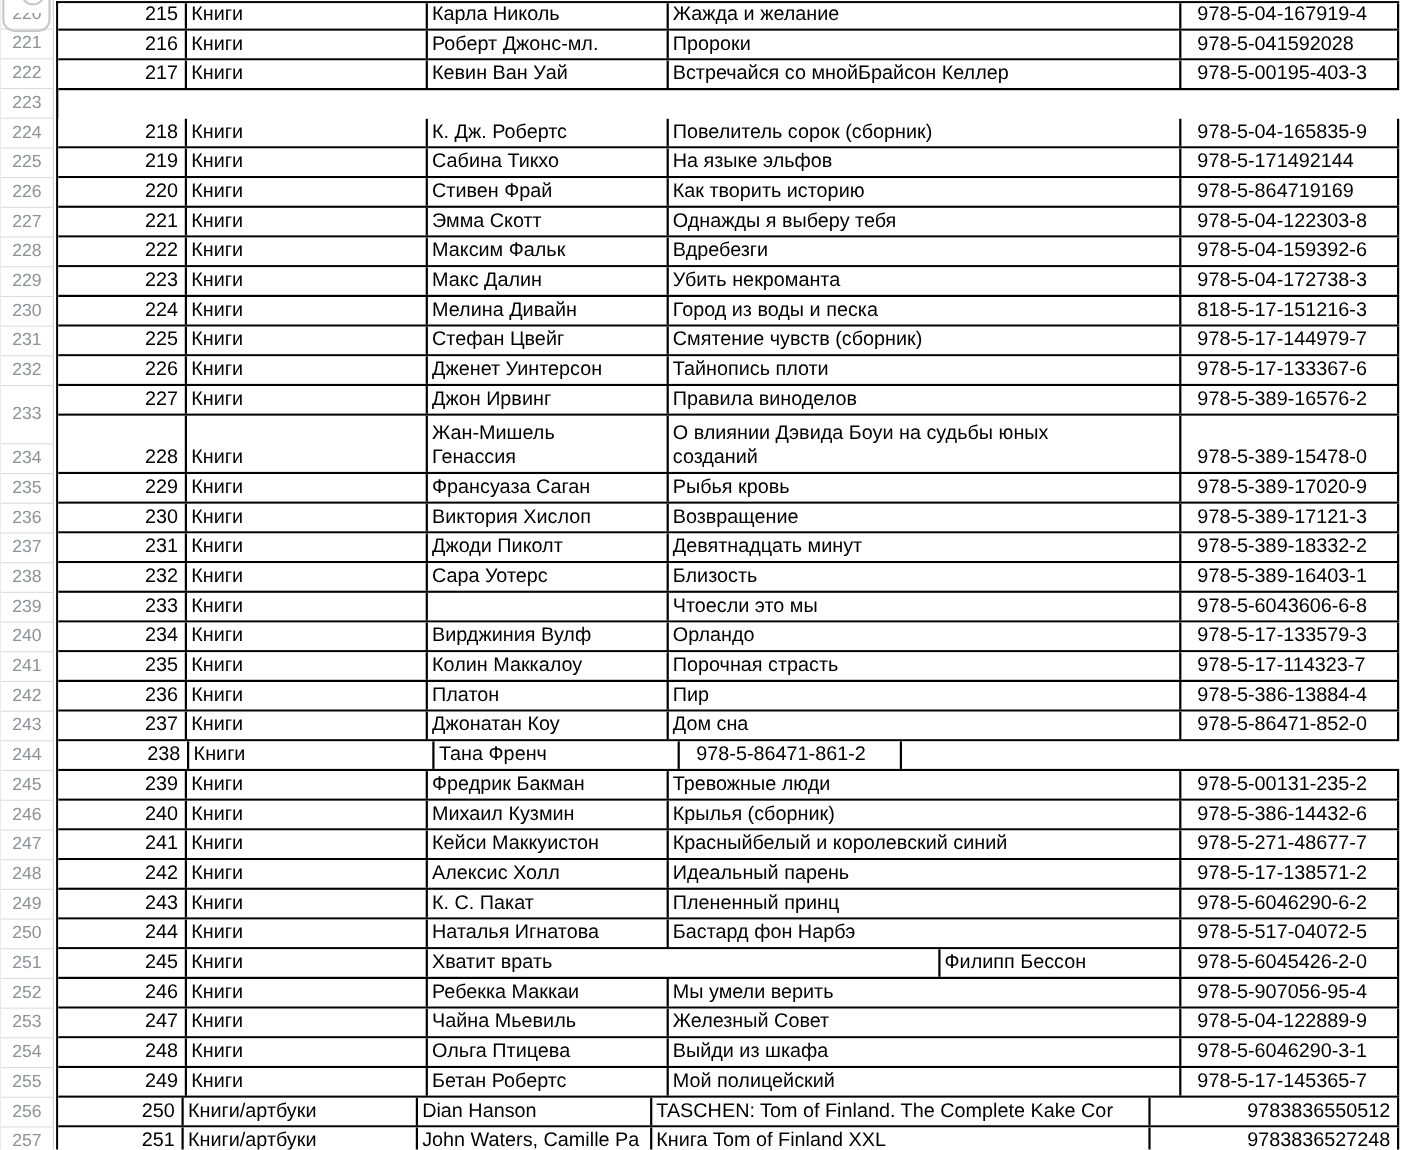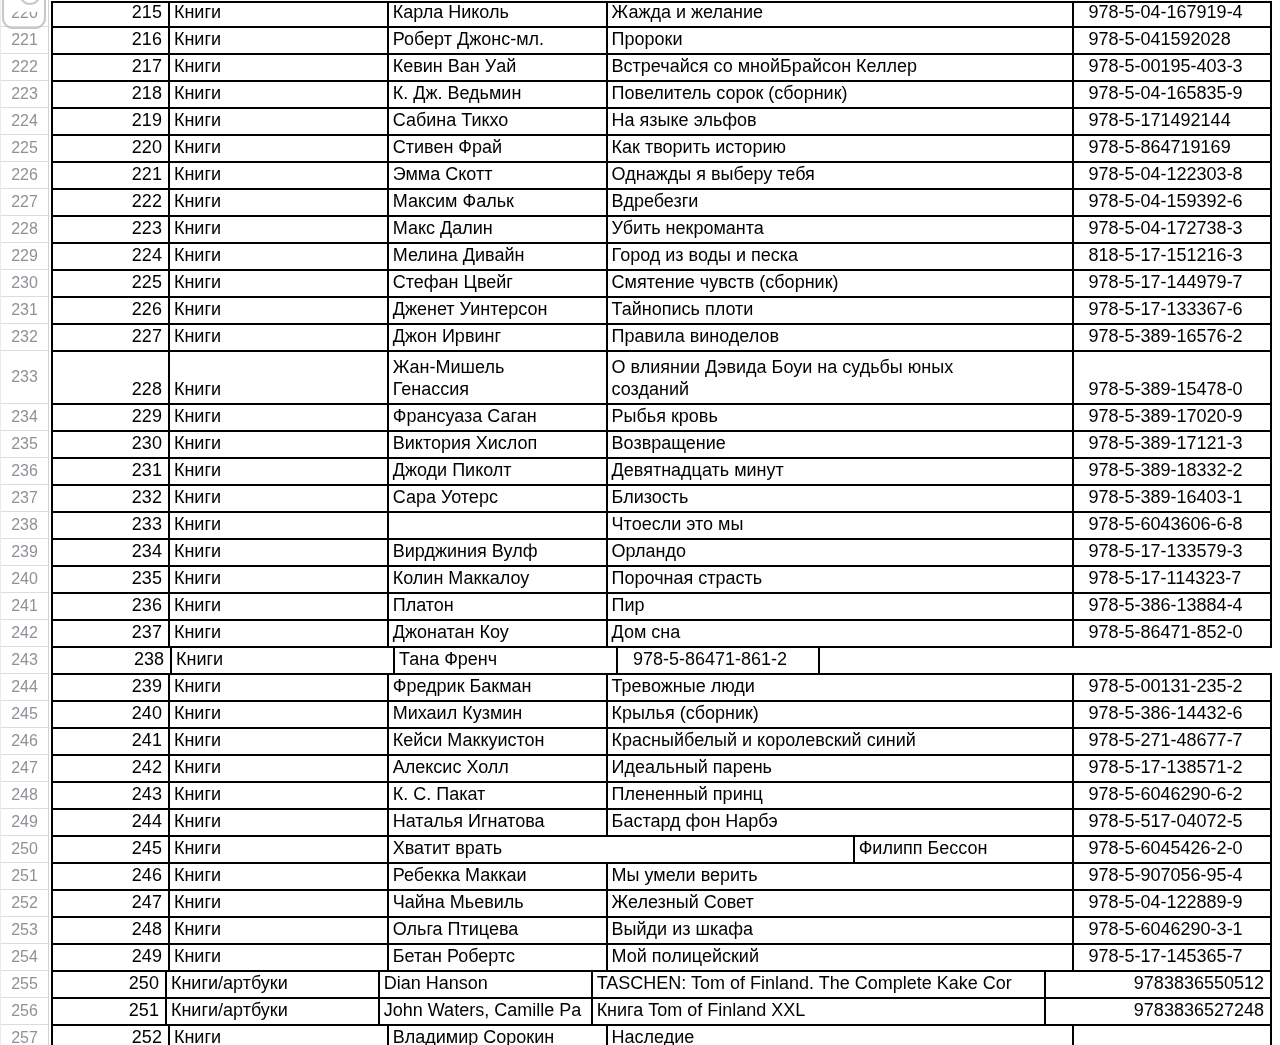--- a/index.html
+++ b/index.html
@@ -229,29 +229,29 @@
     <div class="cell c-auth">
         <div>Кевин Ван Уай</div>
       </div>
     <div class="cell c-title">
         <div>Встречайся со мнойБрайсон Келлер</div>
       </div>
     <div class="cell c-isbn">
         <div>978-5-00195-403-3</div>
       </div>
   </div>
-    <div class="trow" style="height: 27px;">
+    <div class="trow" style="height: 27px; margin-top: 26px;">
     <div class="cell c-id">
         <div>218</div>
       </div>
     <div class="cell c-cat">
         <div>Книги</div>
       </div>
     <div class="cell c-auth">
-        <div>К. Дж. Ведьмин</div>
+        <div>К. Дж. Робертс</div>
       </div>
     <div class="cell c-title">
         <div>Повелитель сорок (сборник)</div>
       </div>
     <div class="cell c-isbn">
         <div>978-5-04-165835-9</div>
       </div>
   </div>
     <div class="trow" style="height: 27px;">
     <div class="cell c-id">

